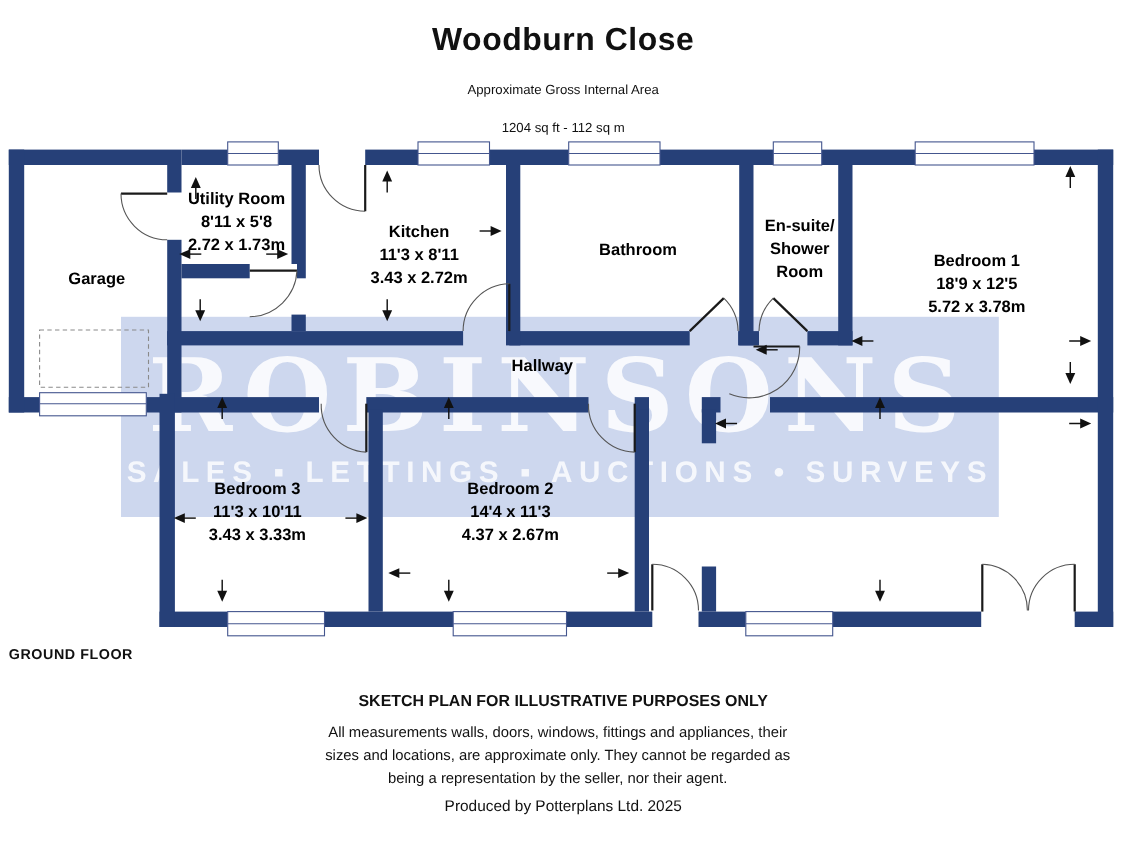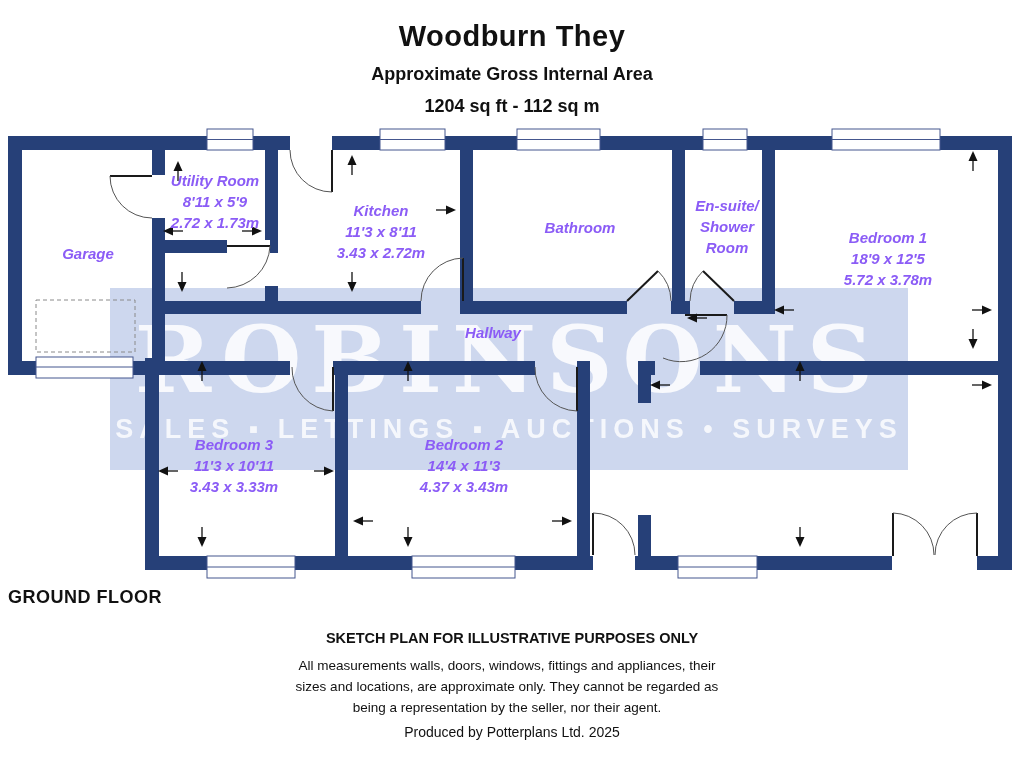--- a/index.html
+++ b/index.html
@@ -1,42 +1,42 @@
 <!DOCTYPE html>
 <html style="--wall: #264078; --winline: #44568e;"><head>
 <meta charset="utf-8">
 <style>
   html,body{margin:0;padding:0;background:#fff;}
   .stage{position:relative;width:1024px;height:768px;background:#fff;overflow:hidden;
          font-family:"Liberation Sans",sans-serif;color:#111;}
   .hdr{position:absolute;left:0;top:18px;width:1024px;text-align:center;line-height:1.25;}
   .hdr .t{font-size:29px;font-weight:bold;letter-spacing:.5px;}
-  .hdr .s{font-size:18px;font-weight:bold;margin-top:9px;}
+  .hdr .s{font-size:12px;font-weight:normal;margin-top:20px;}
   .wm{position:absolute;left:110px;top:288px;width:798px;height:182px;z-index:1;
       display:flex;flex-direction:column;align-items:center;justify-content:center;overflow:hidden;}
   .wm-main{font-family:"DejaVu Serif",serif;font-weight:bold;font-size:92px;line-height:1;
            letter-spacing:10px;color:rgba(255,255,255,.85);white-space:nowrap;}
   .wm-sub{font-size:27px;font-weight:bold;letter-spacing:6px;color:rgba(255,255,255,.8);
           margin-top:8px;white-space:nowrap;}
   svg.plan{position:absolute;left:0;top:0;z-index:2;pointer-events:none;}
   .rlabel{position:absolute;z-index:3;text-align:center;font-weight:bold;font-size:15px;
-          line-height:1.4;color:#8b5cf6;font-style:italic;}
-  .gf{position:absolute;left:8px;top:587px;font-size:18px;font-weight:bold;letter-spacing:.5px;z-index:3;}
+          line-height:1.4;color:#000000;}
+  .gf{position:absolute;left:8px;top:587px;font-size:13px;font-weight:bold;letter-spacing:.5px;z-index:3;}
   .foot{position:absolute;left:0;width:1024px;text-align:center;z-index:3;}
   .foot.sketch{top:630px;font-size:14.5px;font-weight:bold;}
   .foot.disc{top:656px;left:287px;width:440px;font-size:13.5px;line-height:1.55;}
   .foot.prod{top:724px;font-size:14px;}
 </style>
 </head>
 <body>
 
 <div class="stage">
 
   <div class="hdr">
-    <div class="t">Woodburn They</div>
+    <div class="t">Woodburn Close</div>
     <div class="s">Approximate Gross Internal Area</div>
     <div class="s">1204 sq ft - 112 sq m</div>
   </div>
 
   <div class="wm" style="background: rgb(205, 215, 238);">
     <div class="wm-main">ROBINSONS</div>
     <div class="wm-sub">SALES ▪ LETTINGS ▪ AUCTIONS • SURVEYS</div>
   </div>
 
   <svg class="plan" width="1024" height="768" viewBox="0 0 1024 768">
@@ -174,21 +174,21 @@
       <use href="#arr" transform="translate(565,521) rotate(90)"></use>
         <use href="#arr" transform="translate(985,385) rotate(90)"></use>
     </g>
   </svg>
 
   <div class="rlabel" style="left:38px;top:243px;width:100px">
     <div>Garage</div>
   </div>
   <div class="rlabel" style="left:145px;top:170px;width:140px">
     <div>Utility Room</div>
-    <div>8'11 x 5'9</div>
+    <div>8'11 x 5'8</div>
     <div>2.72 x 1.73m</div>
   </div>
   <div class="rlabel" style="left:311px;top:200px;width:140px">
     <div>Kitchen</div>
     <div>11'3 x 8'11</div>
     <div>3.43 x 2.72m</div>
   </div>
   <div class="rlabel" style="left:510px;top:217px;width:140px">
     <div>Bathroom</div>
   </div>
@@ -204,21 +204,21 @@
     <div>Hallway</div>
   </div>
   <div class="rlabel" style="left:164px;top:434px;width:140px">
     <div>Bedroom 3</div>
     <div>11'3 x 10'11</div>
     <div>3.43 x 3.33m</div>
   </div>
   <div class="rlabel" style="left:394px;top:434px;width:140px">
     <div>Bedroom 2</div>
     <div>14'4 x 11'3</div>
-    <div>4.37 x 3.43m</div>
+    <div>4.37 x 2.67m</div>
   </div>
 
   <div class="gf">GROUND FLOOR</div>
 
   <div class="foot disc">All measurements walls, doors, windows, fittings and appliances, their sizes and locations, are approximate only. They cannot be regarded as being a representation by the seller, nor their agent.</div>
   <div class="foot sketch">SKETCH PLAN FOR ILLUSTRATIVE PURPOSES ONLY</div>
   <div class="foot prod">Produced by Potterplans Ltd. 2025</div>
 
 </div>
 

